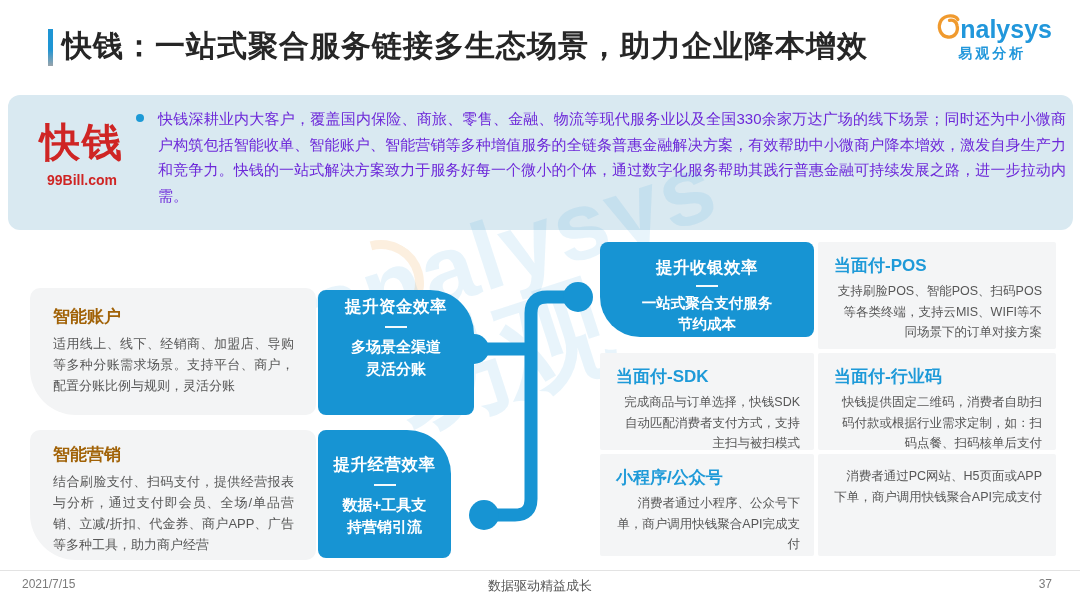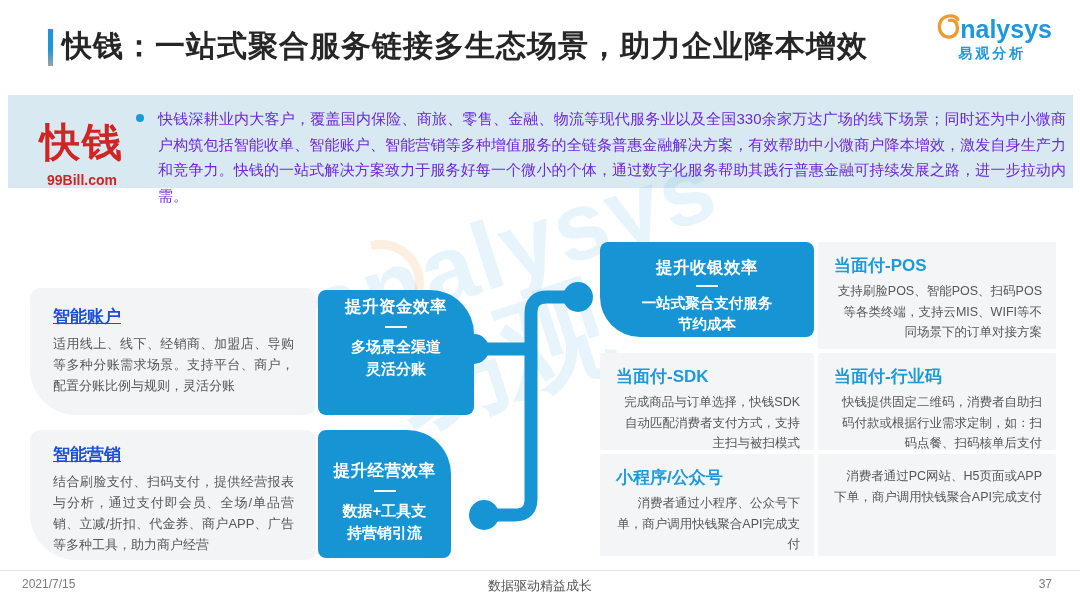--- a/index.html
+++ b/index.html
@@ -11,56 +11,56 @@
     background:linear-gradient(to bottom,#1e95d4 0%,#1e95d4 55%,#9aa4ab 100%); }
   .page-title { position:absolute; left:62px; top:26px; font-size:30px; font-weight:bold;
     color:#262626; letter-spacing:1px; white-space:nowrap; }
   .brand { position:absolute; right:28px; top:12px; text-align:center; line-height:1; }
   .brand-row { display:flex; align-items:flex-end; justify-content:flex-end; }
   .brand-en { font-size:25px; font-weight:bold; color:#2197db; letter-spacing:0px; }
   .brand-cn { font-size:14px; font-weight:bold; color:#2197db; letter-spacing:3px; margin-top:4px; }
   .swirl { width:30px; height:30px; margin-right:-2px; }
 
   
-  .banner { position:absolute; left:8px; right:7px; top:95px; height:93px; background:#d9e9f1; }
+  .banner { position:absolute; left:8px; right:7px; top:95px; height:135px; background:#d9e9f1;border-radius:12px; }
   .vendor { position:absolute; left:18px; top:20px; width:112px; text-align:center; }
   .vendor-name { font-size:40px; font-weight:bold; color:#cf2524; letter-spacing:2px;
     font-family:"Liberation Serif","DejaVu Serif",serif; }
   .vendor-url { font-size:14px; font-weight:bold; color:#cf2524; margin-top:2px; }
   .banner-bullet { position:absolute; left:128px; top:19px; width:8px; height:8px;
     border-radius:50%; background:#1d9ad6; }
   .banner-text { position:absolute; left:150px; top:11px; width:908px; font-size:15px;
     line-height:25.5px; color:#6d28d9; text-align:justify; }
 
   
   .watermark { position:absolute; left:320px; top:190px; transform:rotate(-18deg);
     pointer-events:none; z-index:0; }
   .wm-en { font-size:96px; font-weight:bold; color:rgba(33,150,214,0.10); letter-spacing:2px; }
   .wm-cn { font-size:112px; font-weight:bold; color:rgba(33,150,214,0.10); margin-left:55px; margin-top:-30px; }
   .wm-arc { position:absolute; left:338px; top:240px; width:86px; height:86px; border-radius:50%;
     border:9px solid rgba(235,166,80,0.18); border-left-color:transparent; transform:rotate(30deg);
     pointer-events:none; z-index:0; }
 
   
   .gbox { position:absolute; background:#f3f4f5; z-index:2; }
-  .gbox .g-title { font-size:17px; font-weight:bold; color:#1d4ed8; margin-bottom:5px;text-decoration:underline; }
+  .gbox .g-title { font-size:17px; font-weight:bold; color:#a16207; margin-bottom:5px; }
   .gbox .g-body { font-size:13px; line-height:21px; color:#575757; text-align:justify; }
 
   .box-account { left:30px; top:288px; width:286px; height:127px;
     border-radius:10px 10px 10px 46px; padding:17px 22px 0 23px; }
   .box-marketing { left:30px; top:430px; width:286px; height:130px;
     border-radius:10px 10px 10px 46px; padding:13px 22px 0 23px; }
 
   .bluebox { position:absolute; background:#1794d3; color:#ffffff; text-align:center; z-index:2; }
   .bb-title { font-size:16.5px; font-weight:bold; letter-spacing:0.5px; }
   .bb-dash { width:22px; height:2px; background:rgba(255,255,255,0.95); margin:8px auto; }
   .bb-sub { font-size:15px; font-weight:bold; line-height:22px; white-space:pre-line; }
 
   .box-fund { left:318px; top:290px; width:156px; height:125px; border-radius:8px 44px 8px 8px; padding-top:6px; }
-  .box-oper { left:318px; top:430px; width:133px; height:128px; border-radius:8px 44px 8px 8px; padding-top:30px; }
+  .box-oper { left:318px; top:430px; width:133px; height:128px; border-radius:8px 44px 8px 8px; padding-top:24px; }
   .box-cashier { left:600px; top:242px; width:214px; height:95px; border-radius:8px 8px 8px 40px; padding-top:15px; }
   .box-cashier .bb-dash { margin:6px auto; }
   .box-cashier .bb-sub { font-size:14.5px; line-height:21px; }
 
   .rbox { position:absolute; background:#f4f5f6; border-radius:2px; padding:12px 14px 0 16px; z-index:2; }
   .rbox .g-title { font-size:17px; font-weight:bold; color:#1e9ad8; margin-bottom:4px; }
   .rbox .g-body { font-size:12.5px; line-height:20.5px; color:#575757;text-align:right; }
 
   .box-sdk    { left:600px; top:353px; width:214px; height:97px; }
   .box-mini   { left:600px; top:454px; width:214px; height:102px; }

